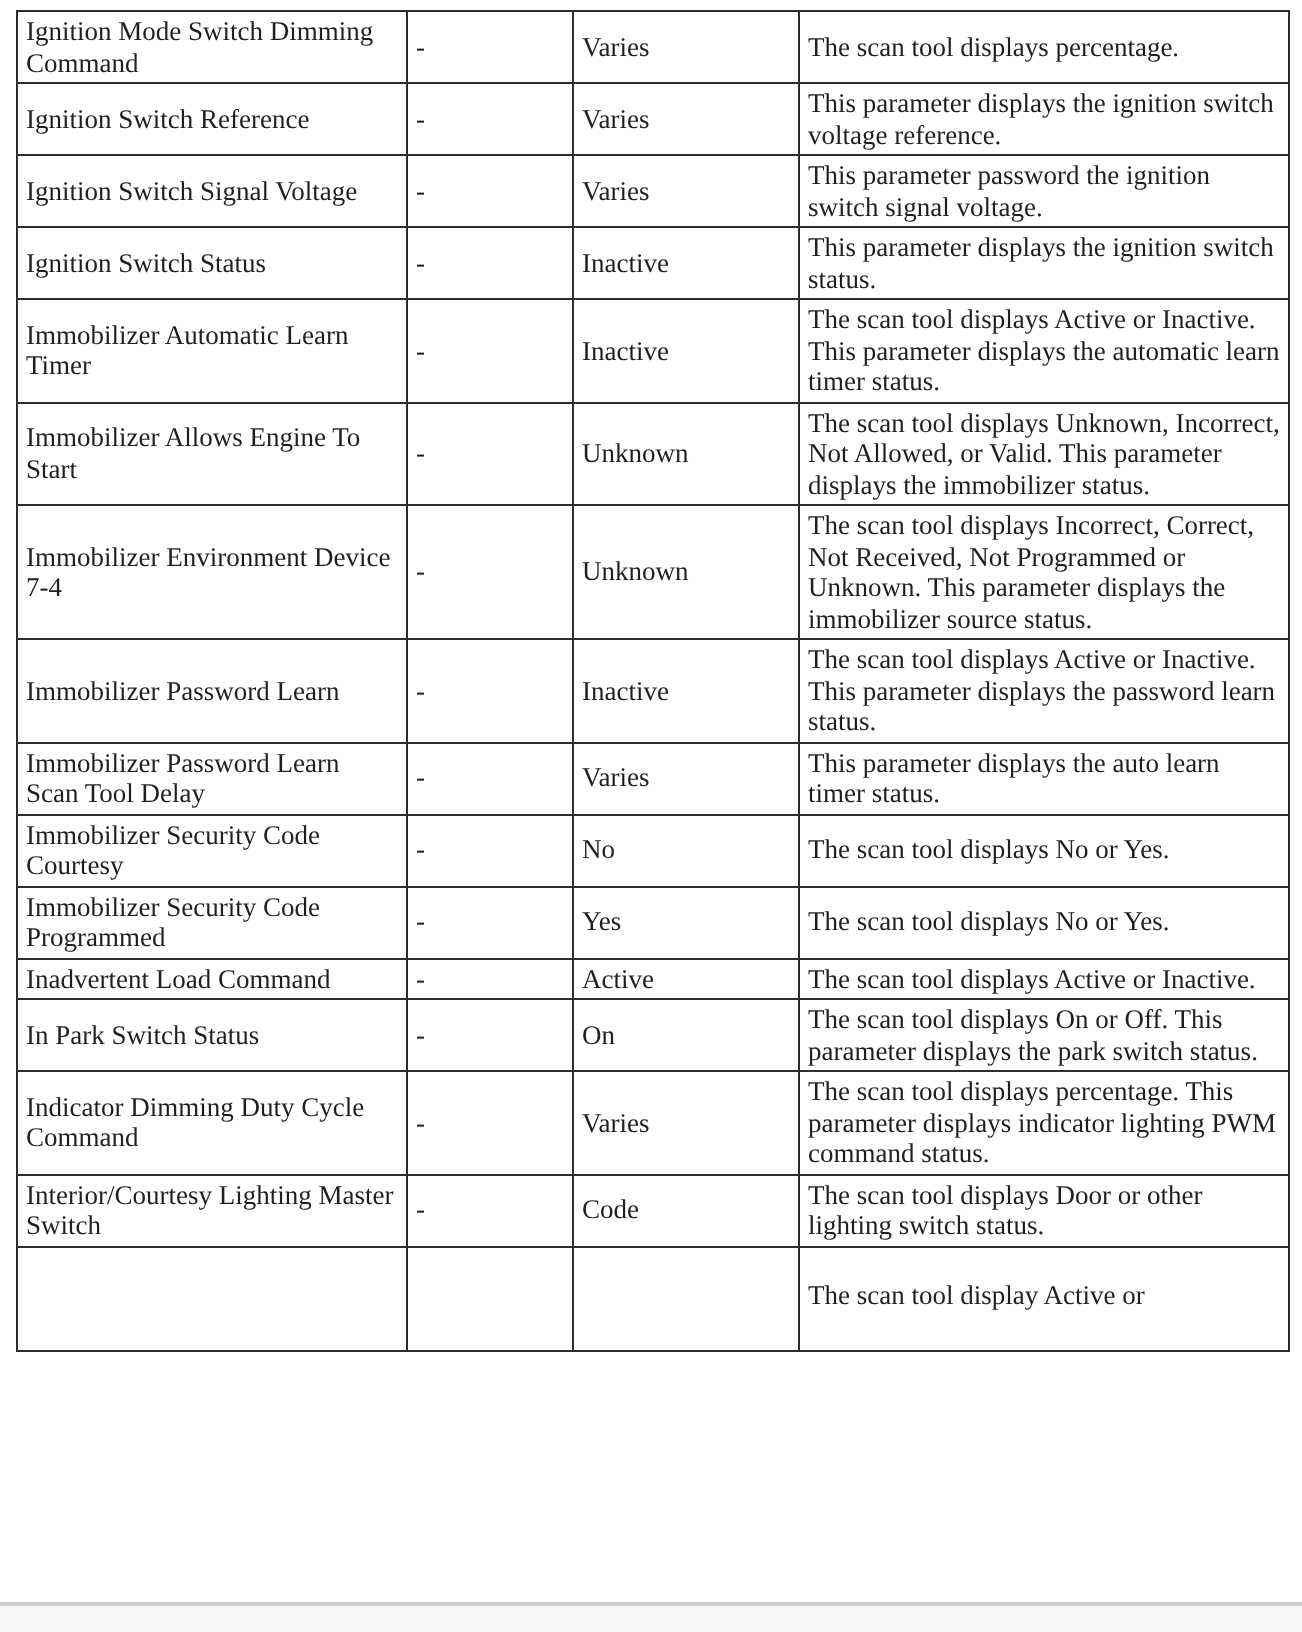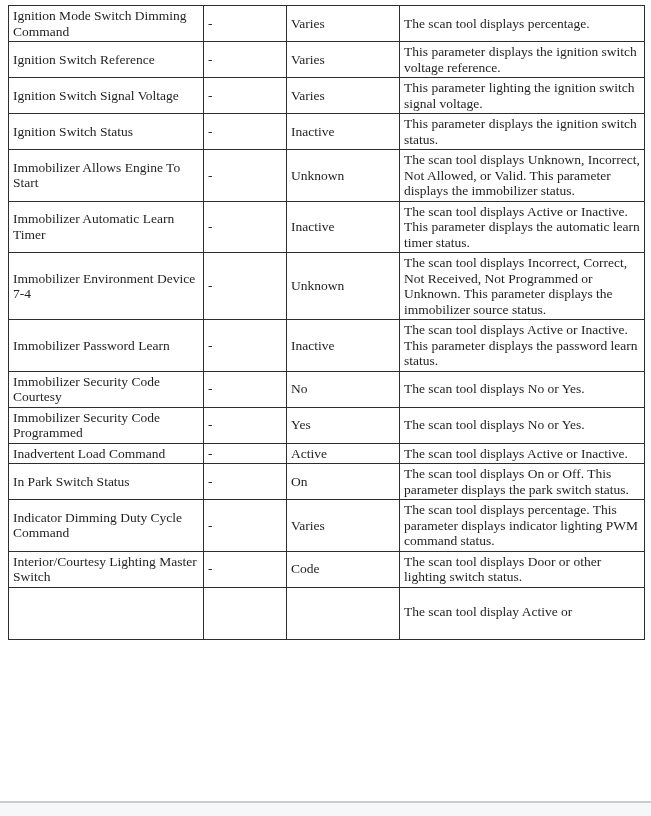--- a/index.html
+++ b/index.html
@@ -90,51 +90,57 @@
           <tr>
             <td class="param">Ignition Switch Reference</td>
             <td class="dash">-</td>
             <td class="value">Varies</td>
             <td class="desc">This parameter displays the ignition switch voltage reference.</td>
           </tr>
           <tr>
             <td class="param">Ignition Switch Signal Voltage</td>
             <td class="dash">-</td>
             <td class="value">Varies</td>
-            <td class="desc">This parameter lighting the ignition switch signal voltage.</td>
+            <td class="desc">This parameter password the ignition switch signal voltage.</td>
           </tr>
           <tr>
             <td class="param">Ignition Switch Status</td>
             <td class="dash">-</td>
             <td class="value">Inactive</td>
             <td class="desc">This parameter displays the ignition switch status.</td>
           </tr>
           <tr>
+            <td class="param">Immobilizer Automatic Learn Timer</td>
+            <td class="dash">-</td>
+            <td class="value">Inactive</td>
+            <td class="desc">The scan tool displays Active or Inactive. This parameter displays the automatic learn timer status.</td>
+          </tr>
+          <tr>
             <td class="param">Immobilizer Allows Engine To Start</td>
             <td class="dash">-</td>
             <td class="value">Unknown</td>
             <td class="desc">The scan tool displays Unknown, Incorrect, Not Allowed, or Valid. This parameter displays the immobilizer status.</td>
-          </tr>
-          <tr>
-            <td class="param">Immobilizer Automatic Learn Timer</td>
-            <td class="dash">-</td>
-            <td class="value">Inactive</td>
-            <td class="desc">The scan tool displays Active or Inactive. This parameter displays the automatic learn timer status.</td>
           </tr>
           <tr>
             <td class="param">Immobilizer Environment Device 7-4</td>
             <td class="dash">-</td>
             <td class="value">Unknown</td>
             <td class="desc">The scan tool displays Incorrect, Correct, Not Received, Not Programmed or Unknown. This parameter displays the immobilizer source status.</td>
           </tr>
           <tr>
             <td class="param">Immobilizer Password Learn</td>
             <td class="dash">-</td>
             <td class="value">Inactive</td>
             <td class="desc">The scan tool displays Active or Inactive. This parameter displays the password learn status.</td>
+          </tr>
+          <tr>
+            <td class="param">Immobilizer Password Learn Scan Tool Delay</td>
+            <td class="dash">-</td>
+            <td class="value">Varies</td>
+            <td class="desc">This parameter displays the auto learn timer status.</td>
           </tr>
           <tr>
             <td class="param">Immobilizer Security Code Courtesy</td>
             <td class="dash">-</td>
             <td class="value">No</td>
             <td class="desc">The scan tool displays No or Yes.</td>
           </tr>
           <tr>
             <td class="param">Immobilizer Security Code Programmed</td>
             <td class="dash">-</td>

